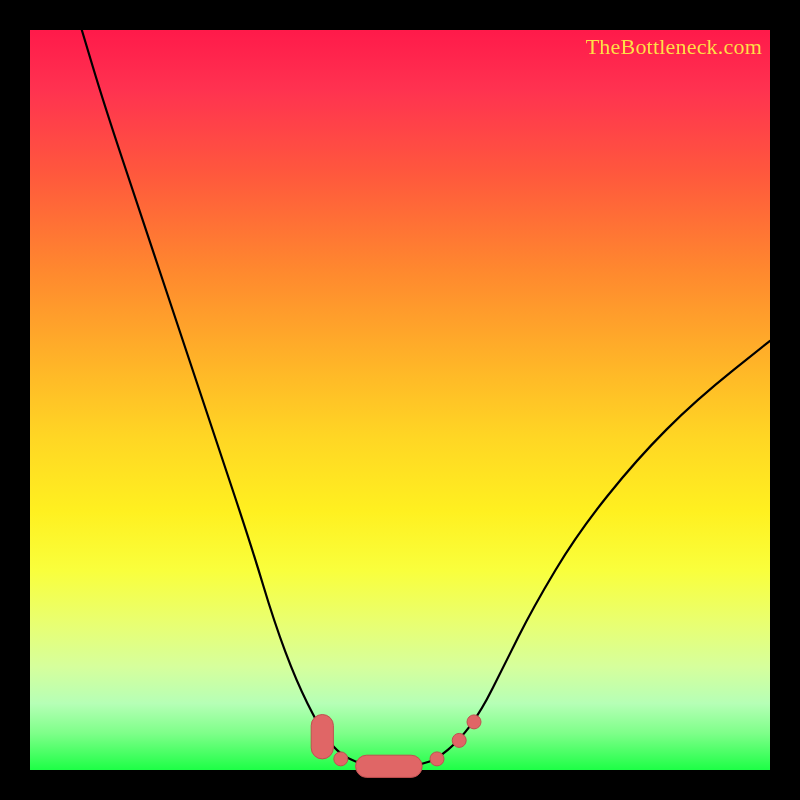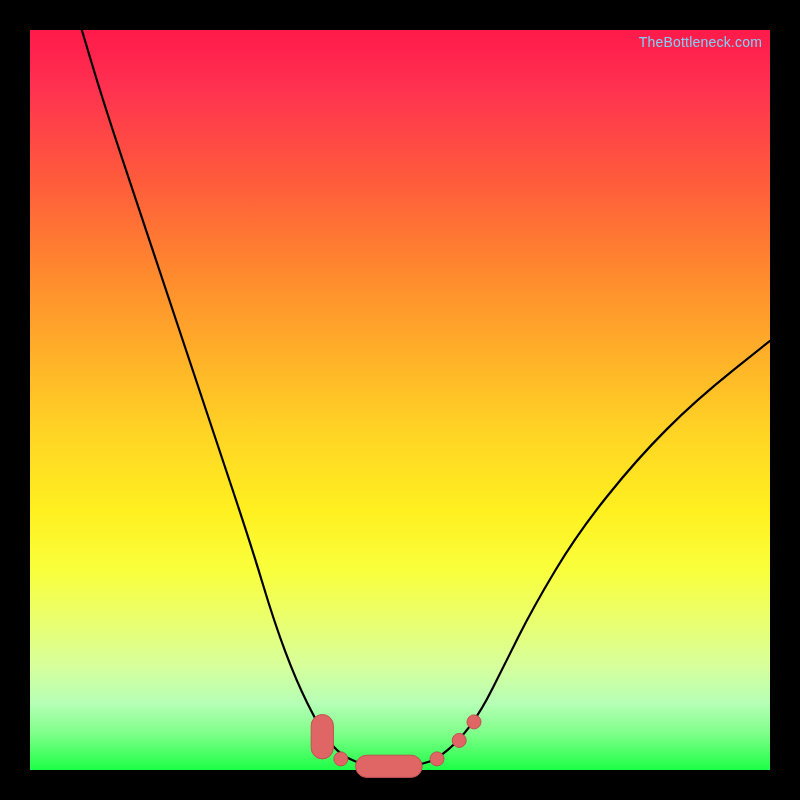--- a/index.html
+++ b/index.html
@@ -37,23 +37,23 @@
       #e9ff70 80%,
       #d6ff9c 86%,
       #b6ffb6 91%,
       #7fff8a 95%,
       #1dff46 100%);
   }
   .watermark {
     position: absolute;
     top: 4px;
     right: 8px;
-    font-family: Liberation Sans, sans-serif;
-    font-size: 14px;
-    color: #7dd3fc;
+    font-family: Liberation Serif, serif;
+    font-size: 22px;
+    color: #fde047;
     letter-spacing: 0.2px;
     user-select: none;
   }
   svg.curve {
     position: absolute;
     left: 0;
     top: 0;
     width: 740px;
     height: 740px;
     overflow: visible;

